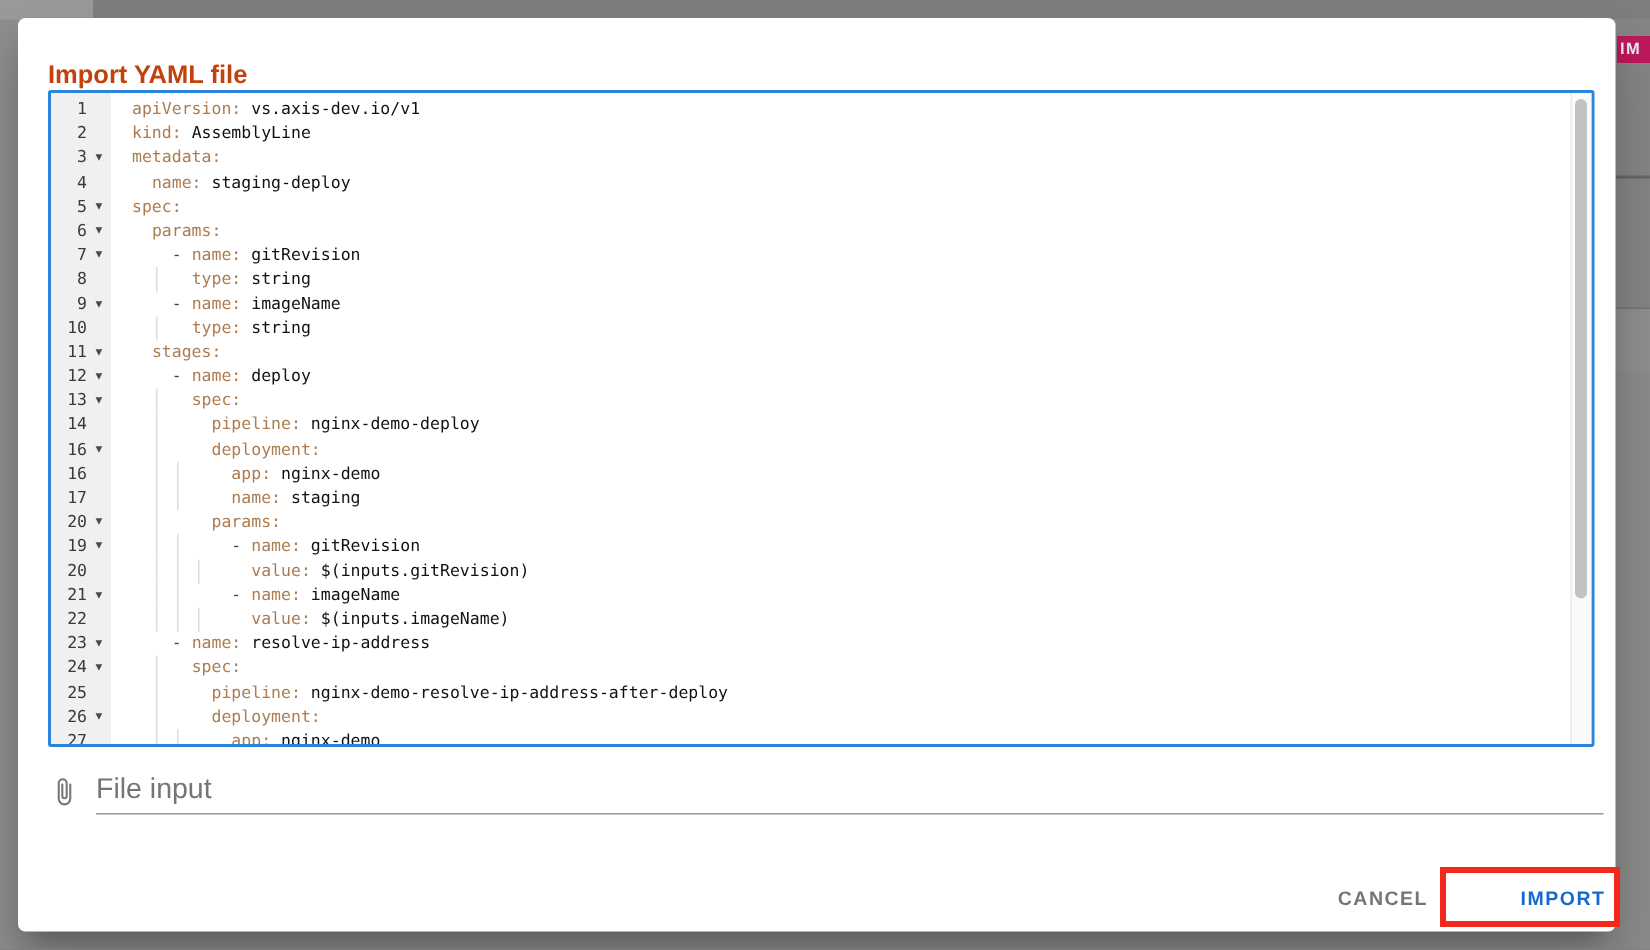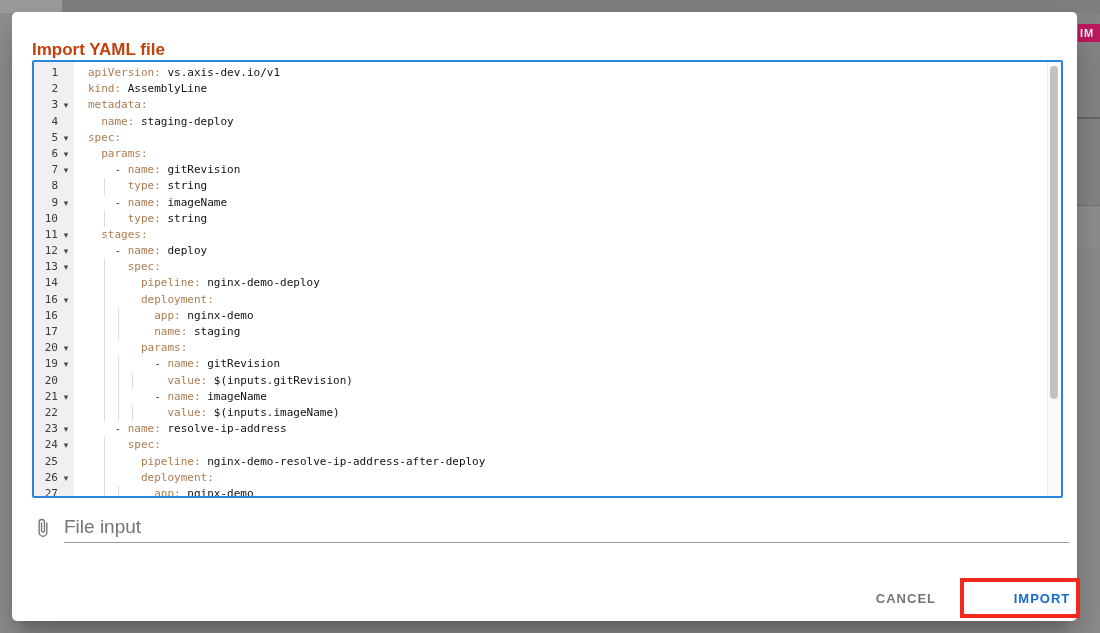--- a/index.html
+++ b/index.html
@@ -48,21 +48,21 @@
   .file-row{position:absolute;left:20px;top:500px;width:1037px;height:31px;display:flex;
     align-items:center;cursor:pointer;}
   .clip{flex:none;width:22px;height:24px;margin-right:10px;}
   .field{flex:1;align-self:stretch;display:flex;align-items:center;
     border-bottom:1px solid #999;color:#757575;font-size:19px;}
 
   
   .footer{position:absolute;right:-3px;bottom:3px;display:flex;align-items:center;}
   .btn{background:none;border:none;font-family:"Liberation Sans",sans-serif;font-size:13px;
     font-weight:bold;letter-spacing:1px;cursor:pointer;padding:9px 8px;}
-  .btn.cancel{color:#757575;margin-right:16px;}
+  .btn.cancel{color:#757575;margin-right:0;}
   .btn.import{color:#1769cf;padding:0;}
   .red-box{display:flex;justify-content:center;width:68px;height:32px;
     border:4px solid #f2281c;padding-left:44px;}
 </style>
 </head>
 <body>
 
 <div class="canvas">
 
   <div class="bg-top-left"></div>

